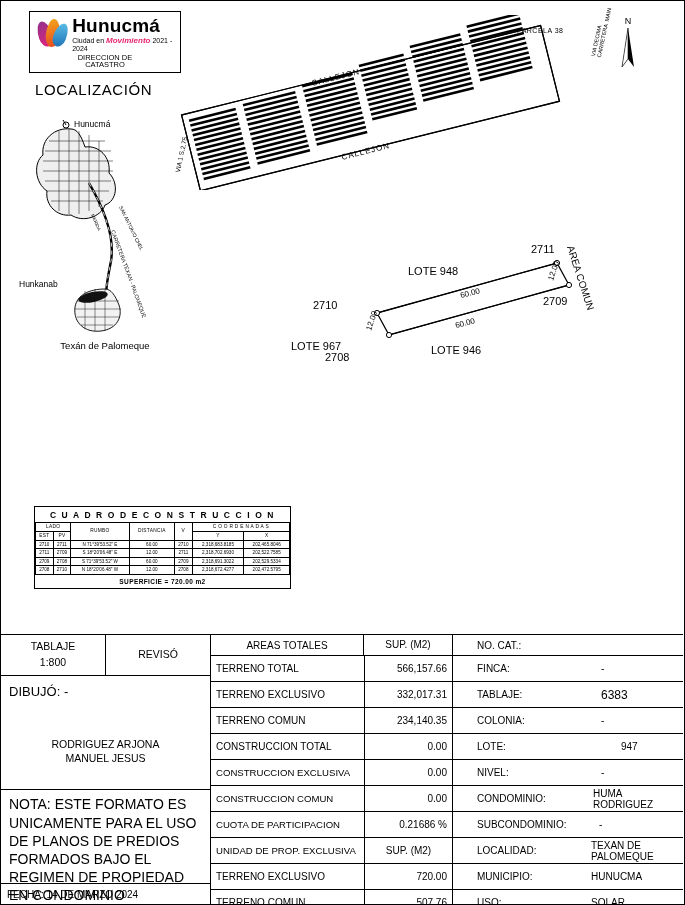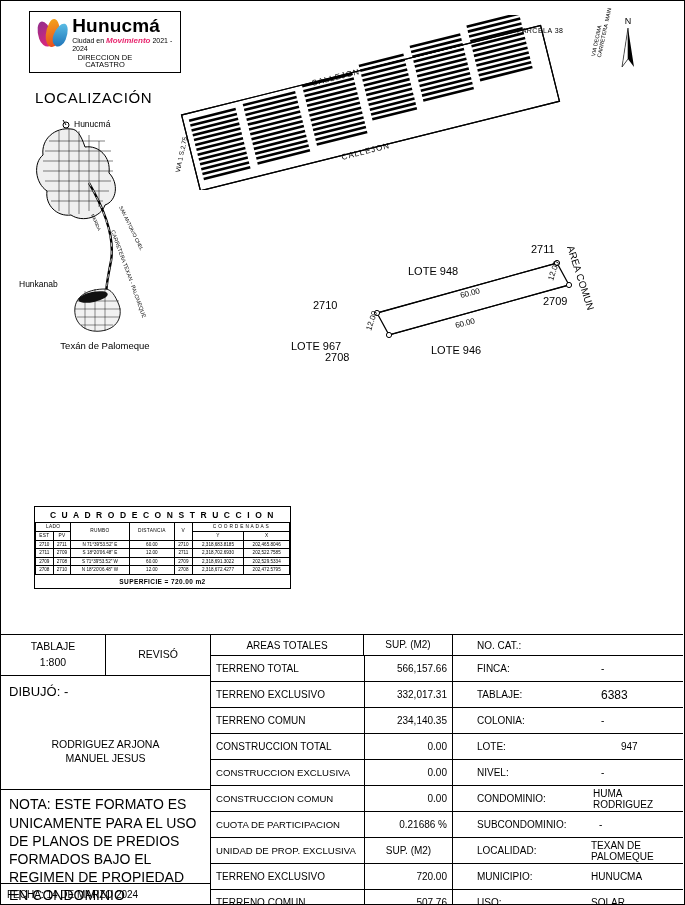--- a/index.html
+++ b/index.html
@@ -12,21 +12,21 @@
   .logo-mark{width:34px;height:34px;position:relative;margin-right:5px;}
   .lm-a{position:absolute;left:2px;top:4px;width:14px;height:26px;background:linear-gradient(160deg,#8e2f8e,#e6267a);border-radius:50% 50% 50% 50%/60% 60% 40% 40%;transform:rotate(-18deg);}
   .lm-b{position:absolute;left:10px;top:2px;width:14px;height:28px;background:linear-gradient(160deg,#f3a81c,#e8471f);border-radius:50% 50% 50% 50%/60% 60% 40% 40%;transform:rotate(6deg);}
   .lm-c{position:absolute;left:18px;top:6px;width:13px;height:24px;background:linear-gradient(160deg,#5fc2e8,#1b6fb5);border-radius:50% 50% 50% 50%/60% 60% 40% 40%;transform:rotate(22deg);}
   .logo-text{line-height:1;}
   .logo-title{font-size:19px;font-weight:bold;letter-spacing:.2px;}
   .logo-sub{font-size:7px;margin-top:2px;}
   .logo-sub .mv{color:#e8266e;font-style:italic;font-weight:bold;font-size:8px;}
   .logo-dept{font-size:7.5px;text-align:center;line-height:1.15;margin-top:-2px;}
 
-  .localizacion{position:absolute;left:34px;top:88px;font-size:15px;letter-spacing:.6px;}
+  .localizacion{position:absolute;left:34px;top:80px;font-size:15px;letter-spacing:.6px;}
 
   
   .lbl{position:absolute;font-size:8px;}
 
   
   .cuadro{position:absolute;left:33px;top:505px;width:255px;border:1.2px solid #000;background:#fff;}
   .cuadro h4{margin:0;text-align:center;font-size:8.5px;font-weight:bold;letter-spacing:1.6px;padding:3px 0 2px;}
   .cuadro table{border-collapse:collapse;width:100%;font-size:4.6px;}
   .cuadro td,.cuadro th{border:.6px solid #000;text-align:center;padding:1px 0;font-weight:normal;line-height:1.2;}
   .cuadro th{font-size:4.8px;letter-spacing:.3px;}

